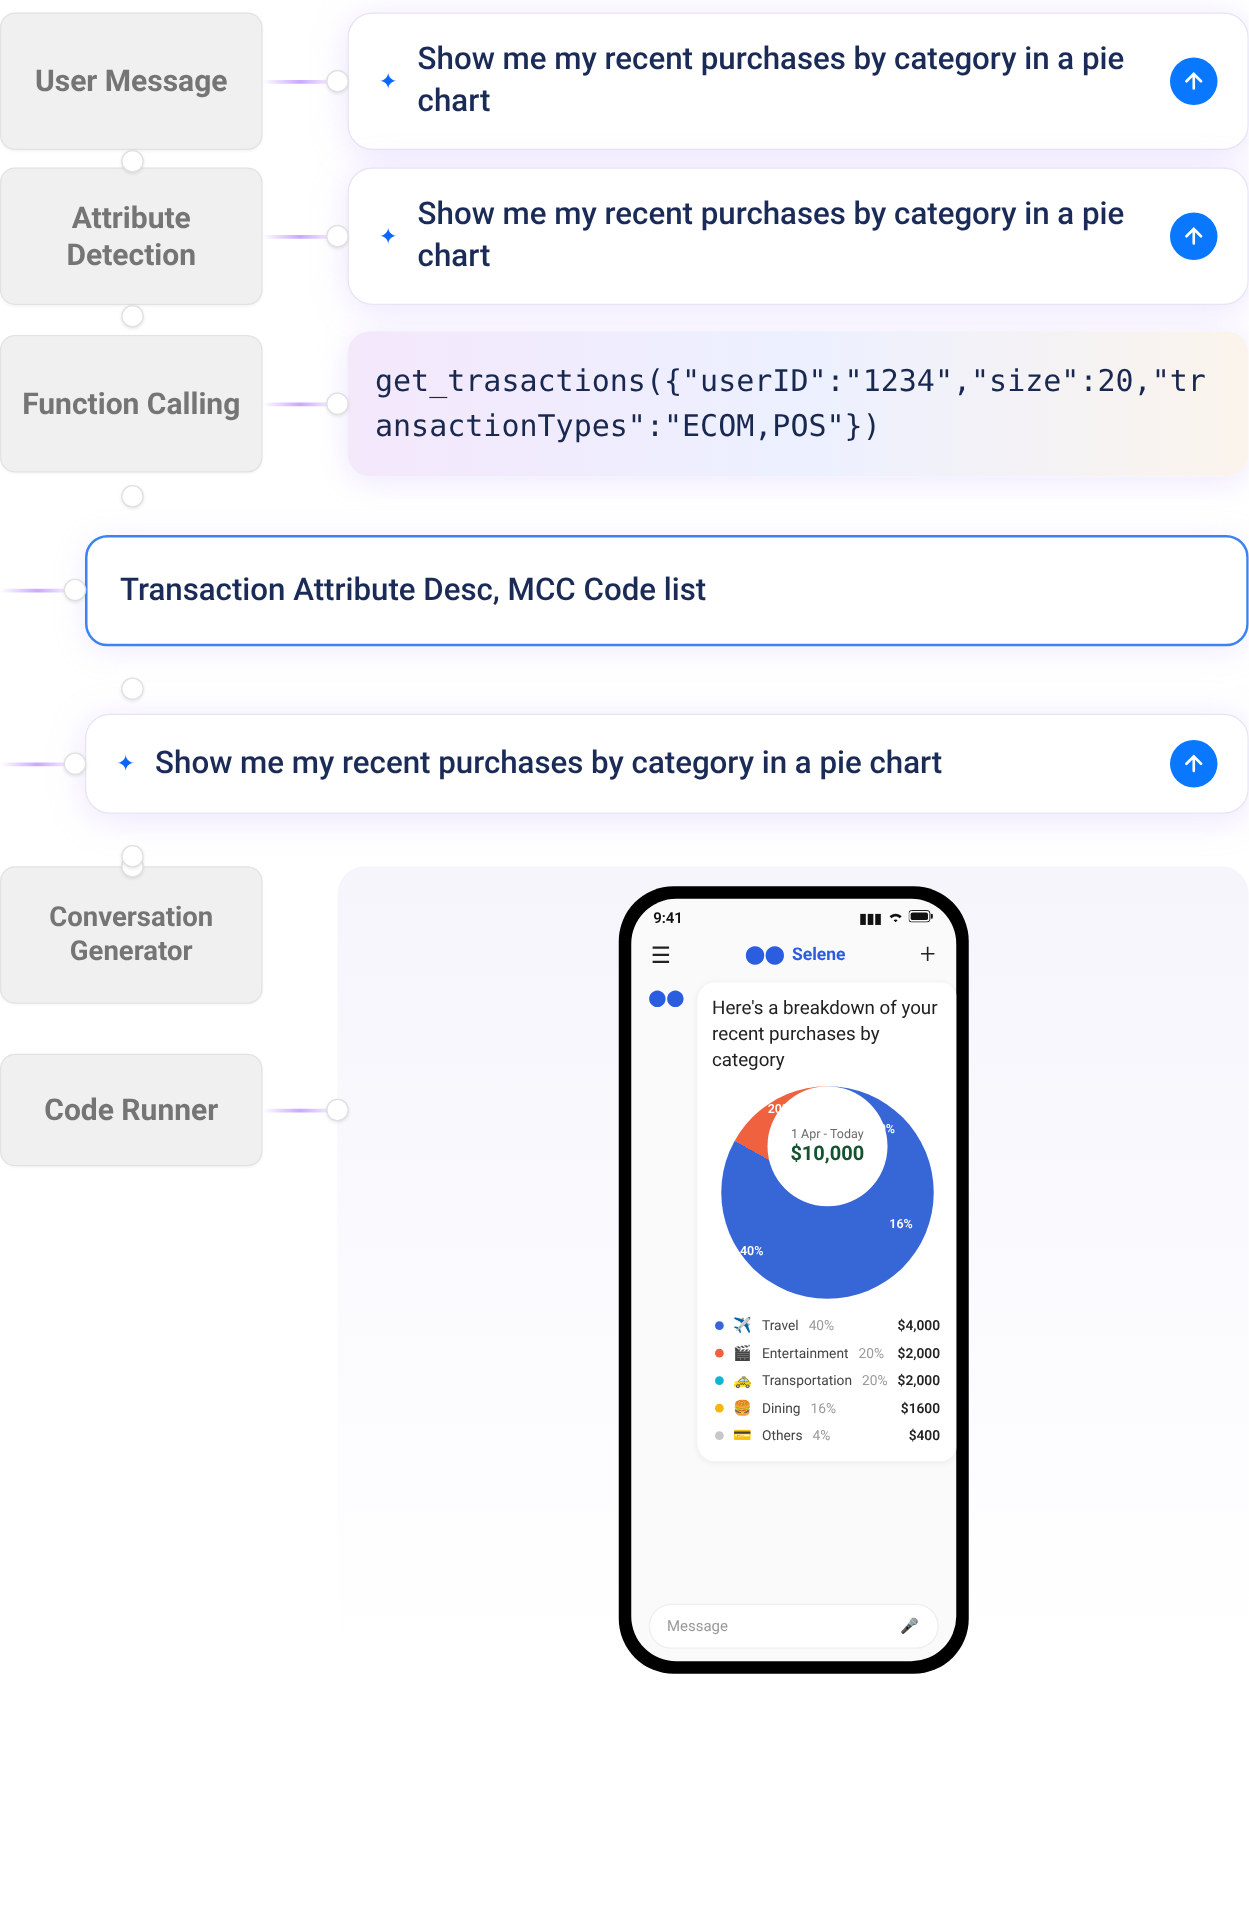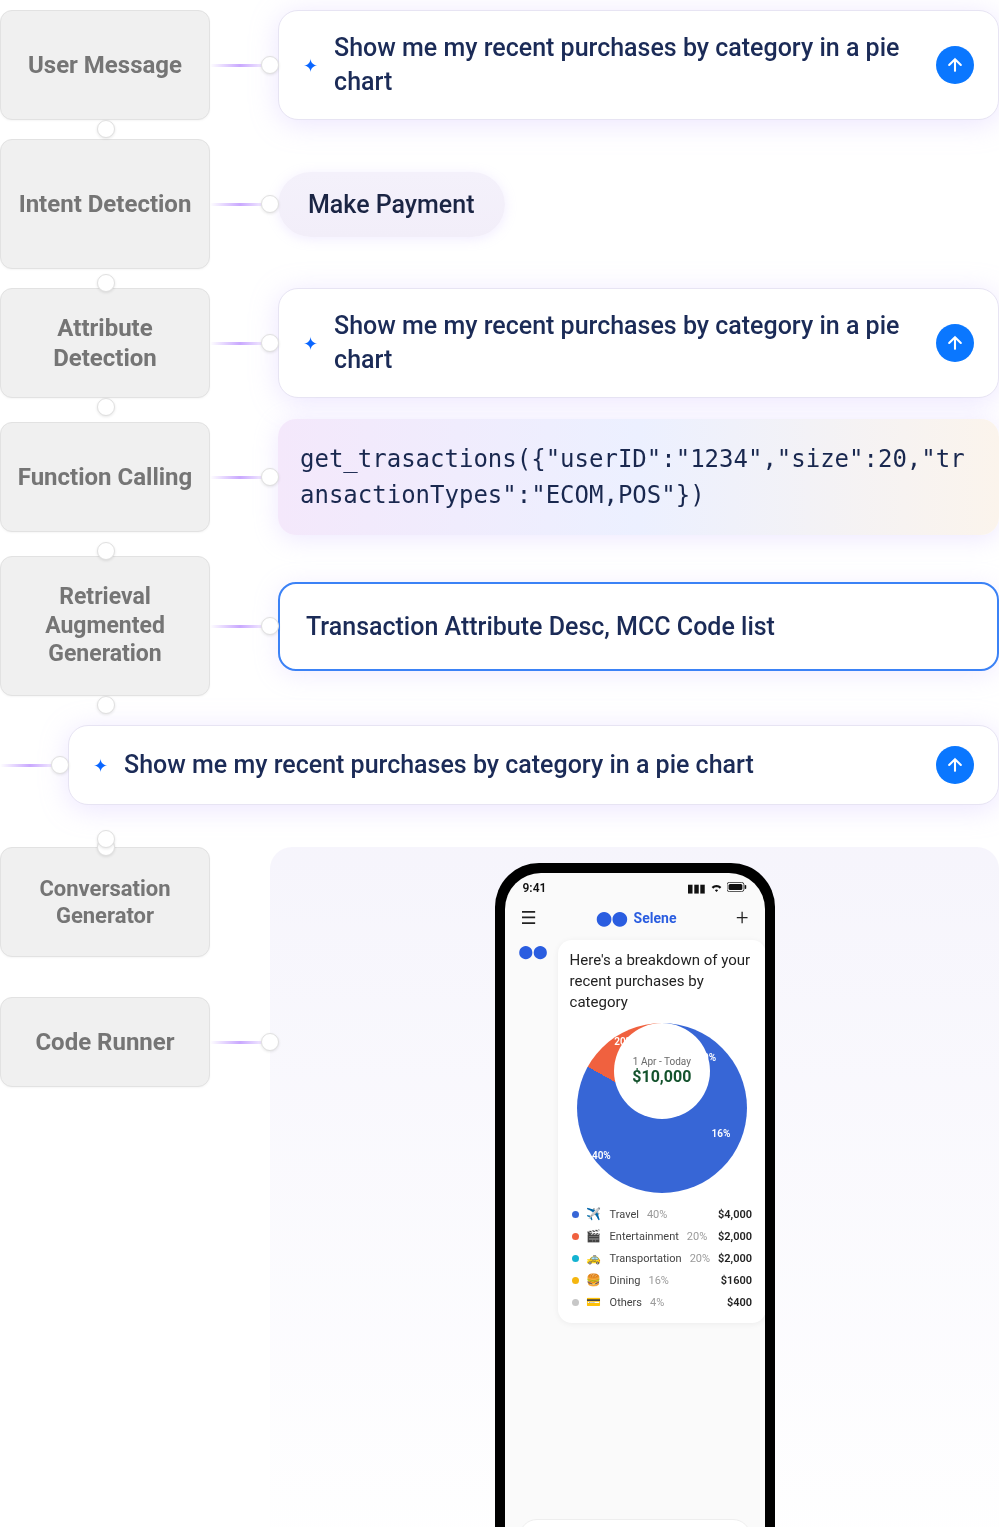--- a/index.html
+++ b/index.html
@@ -172,21 +172,21 @@
   .phone {
     width: 280px;
     background: #000;
     border-radius: 44px;
     padding: 10px;
   }
   .phone-inner {
     background: #fafafa;
     border-radius: 36px;
     overflow: hidden;
-    height: 692px;
+    height: 610px;
     display:flex;
     flex-direction:column;
   }
   .statusbar {
     display:flex;
     justify-content:space-between;
     align-items:center;
     padding: 8px 18px 2px 18px;
     font-size:12px;
     font-weight:600;
@@ -292,36 +292,20 @@
         <div class="chat-text">Show me my recent purchases by category in a pie chart</div>
         <div class="send-btn">
           <svg viewBox="0 0 24 24" fill="none" stroke="currentColor" stroke-width="2.5" stroke-linecap="round">
               <path d="M12 19V5M5 12l7-7 7 7"></path>
             </svg>
         </div>
       </div>
     </div>
   </div>
 
-  <div class="row" style="min-height:150px">
-    <div class="connector-v top">
-        <div class="dot"></div>
-      </div>
-    <div class="stage-box" style="min-height:130px">
-      <span>Intent Detection</span>
-    </div>
-    <div class="connector-h">
-        <div class="dot"></div>
-      </div>
-    <div class="content">
-      <div class="pill">
-        <span>Make Payment</span>
-      </div>
-    </div>
-  </div>
 
   <div class="row">
     <div class="connector-v top">
         <div class="dot"></div>
       </div>
     <div class="stage-box">
       <span>Attribute Detection</span>
     </div>
     <div class="connector-h">
         <div class="dot"></div>
@@ -353,23 +337,20 @@
       <div class="code-card">
         <span>get_trasactions({"userID":"1234","size":20,"transactionTypes":"ECOM,POS"})</span>
       </div>
     </div>
   </div>
 
   <div class="row" style="min-height:150px">
     <div class="connector-v top">
         <div class="dot"></div>
       </div>
-    <div class="stage-box" style="min-height:140px; font-size:23px;">
-      <span>Retrieval Augmented Generation</span>
-    </div>
     <div class="connector-h">
         <div class="dot"></div>
       </div>
     <div class="content">
       <div class="plain-card">
         <span>Transaction Attribute Desc, MCC Code list</span>
       </div>
     </div>
   </div>
 

